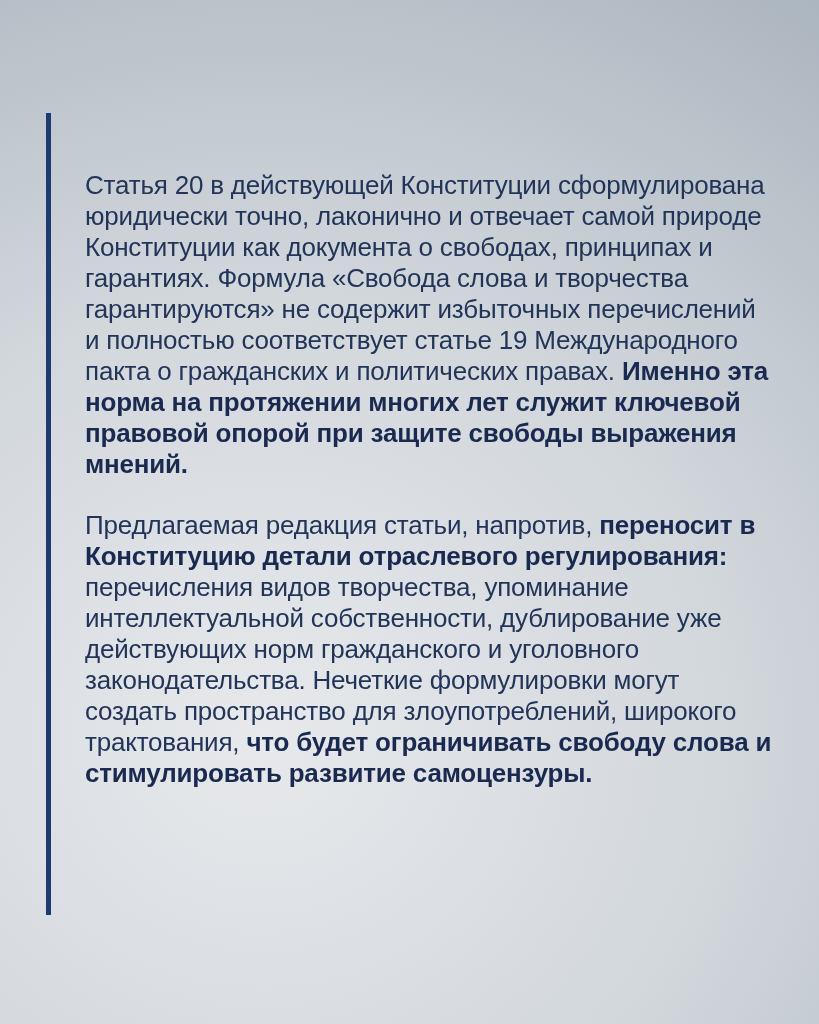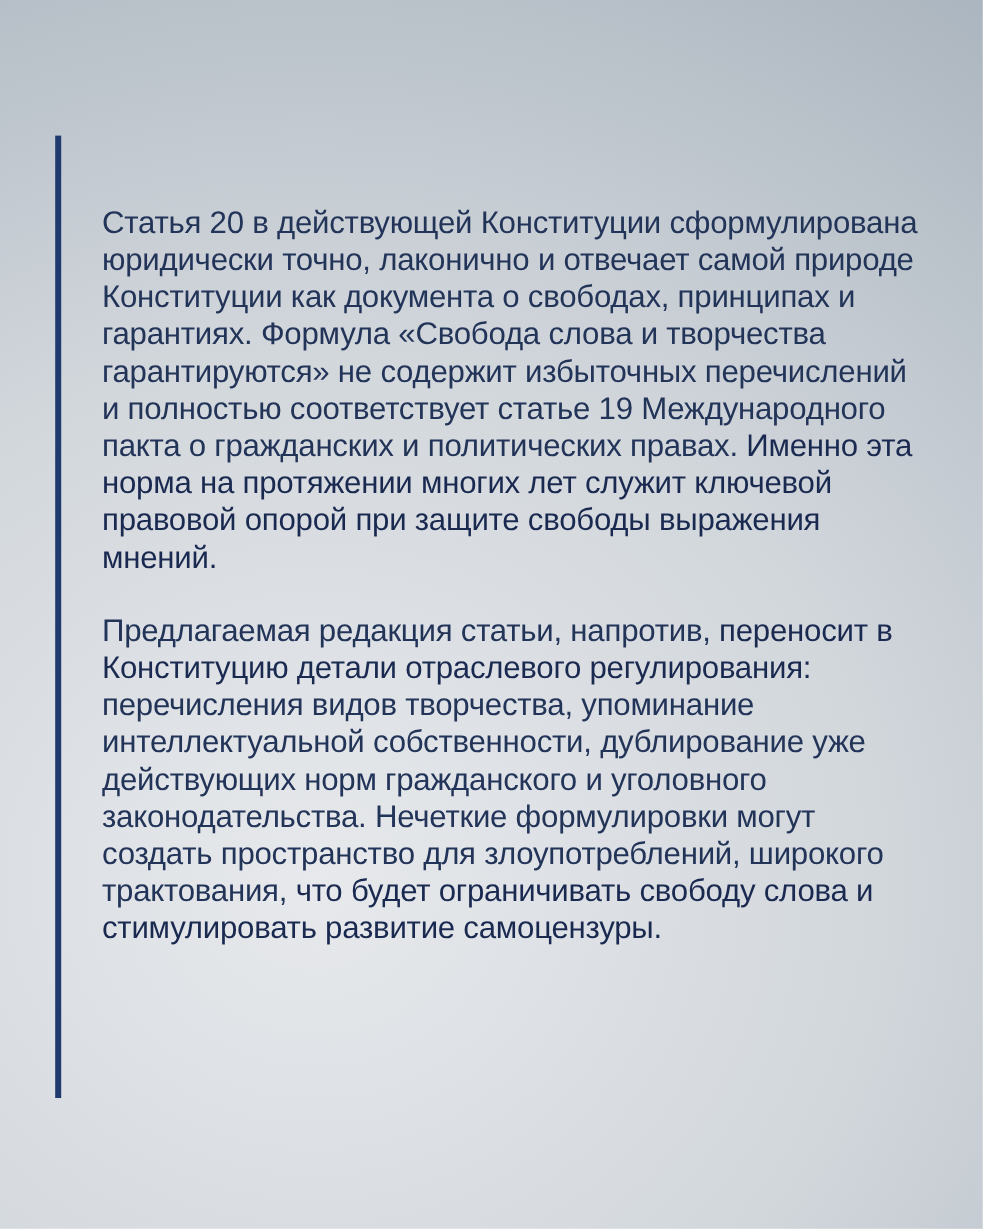--- a/index.html
+++ b/index.html
@@ -41,21 +41,21 @@
     letter-spacing: -0.2px;
   }
   .para {
     margin: 0 0 30px 0;
   }
   .seg {
     font-weight: 400;
     text-align: center;
   }
   .seg.bold {
-    font-weight: 400;
+    font-weight: 700;
     color: var(--text-bold, #1a2950);
   }
 </style>
 </head>
 <body>
 
 <div class="card">
   <div class="accent-line"></div>
   <div class="text-block">
       <p class="para"><span class="seg">Статья 20 в действующей Конституции сформулирована юридически точно, лаконично и отвечает самой природе Конституции как документа о свободах, принципах и гарантиях. Формула «Свобода слова и творчества гарантируются» не содержит избыточных перечислений и полностью соответствует статье 19 Международного пакта о гражданских и политических правах. </span><span class="seg bold">Именно эта норма на протяжении многих лет служит ключевой правовой опорой при защите свободы выражения мнений.</span></p>

